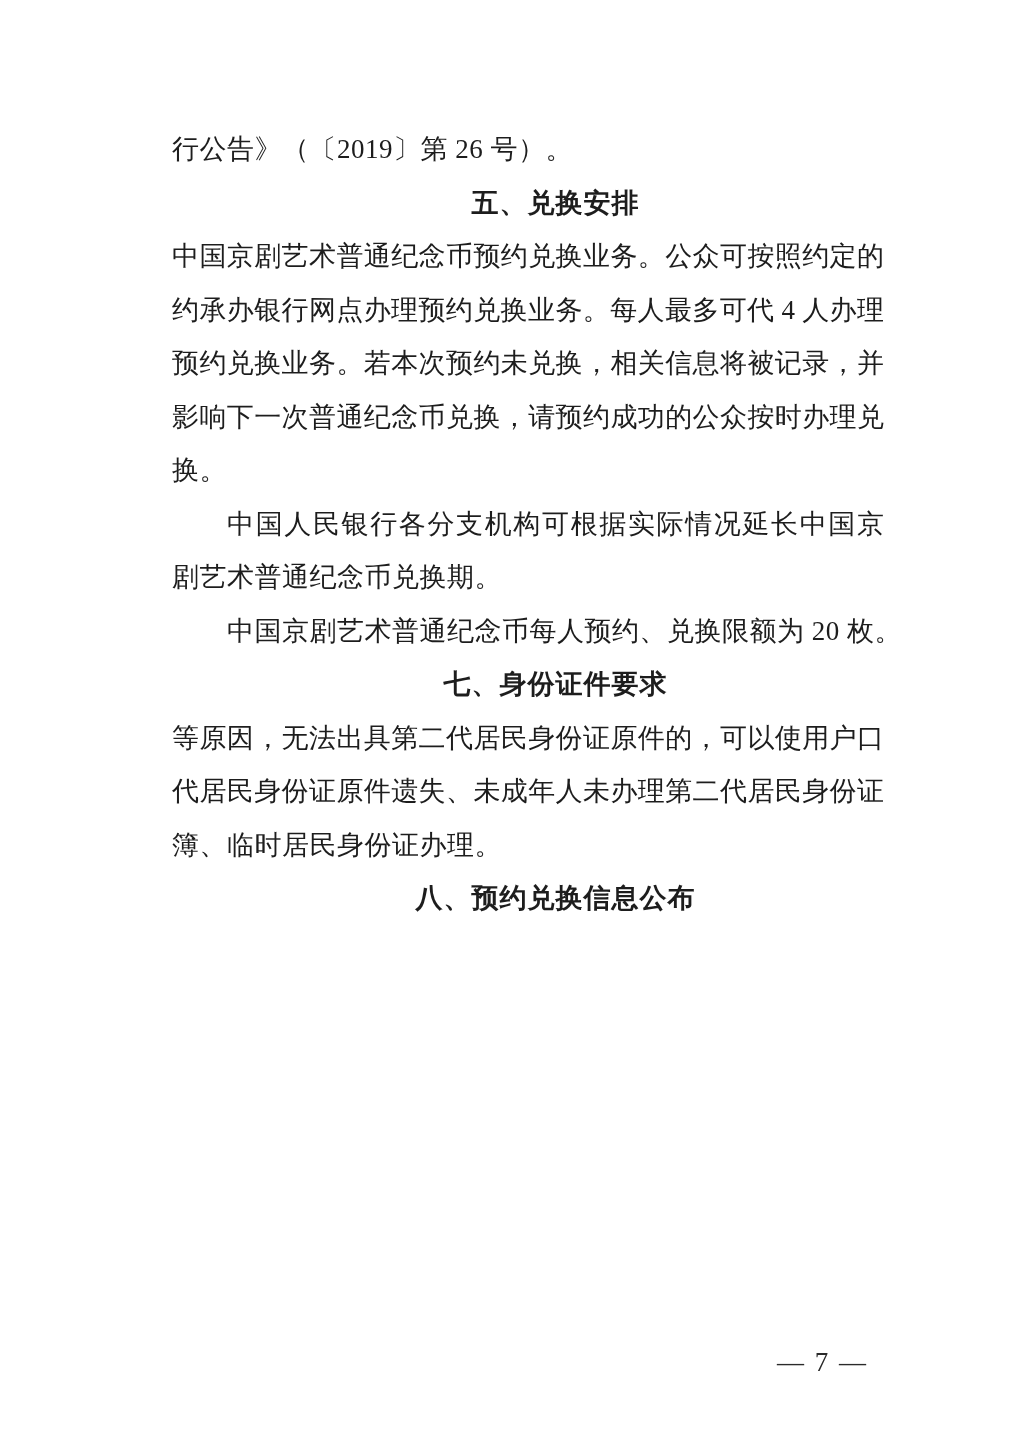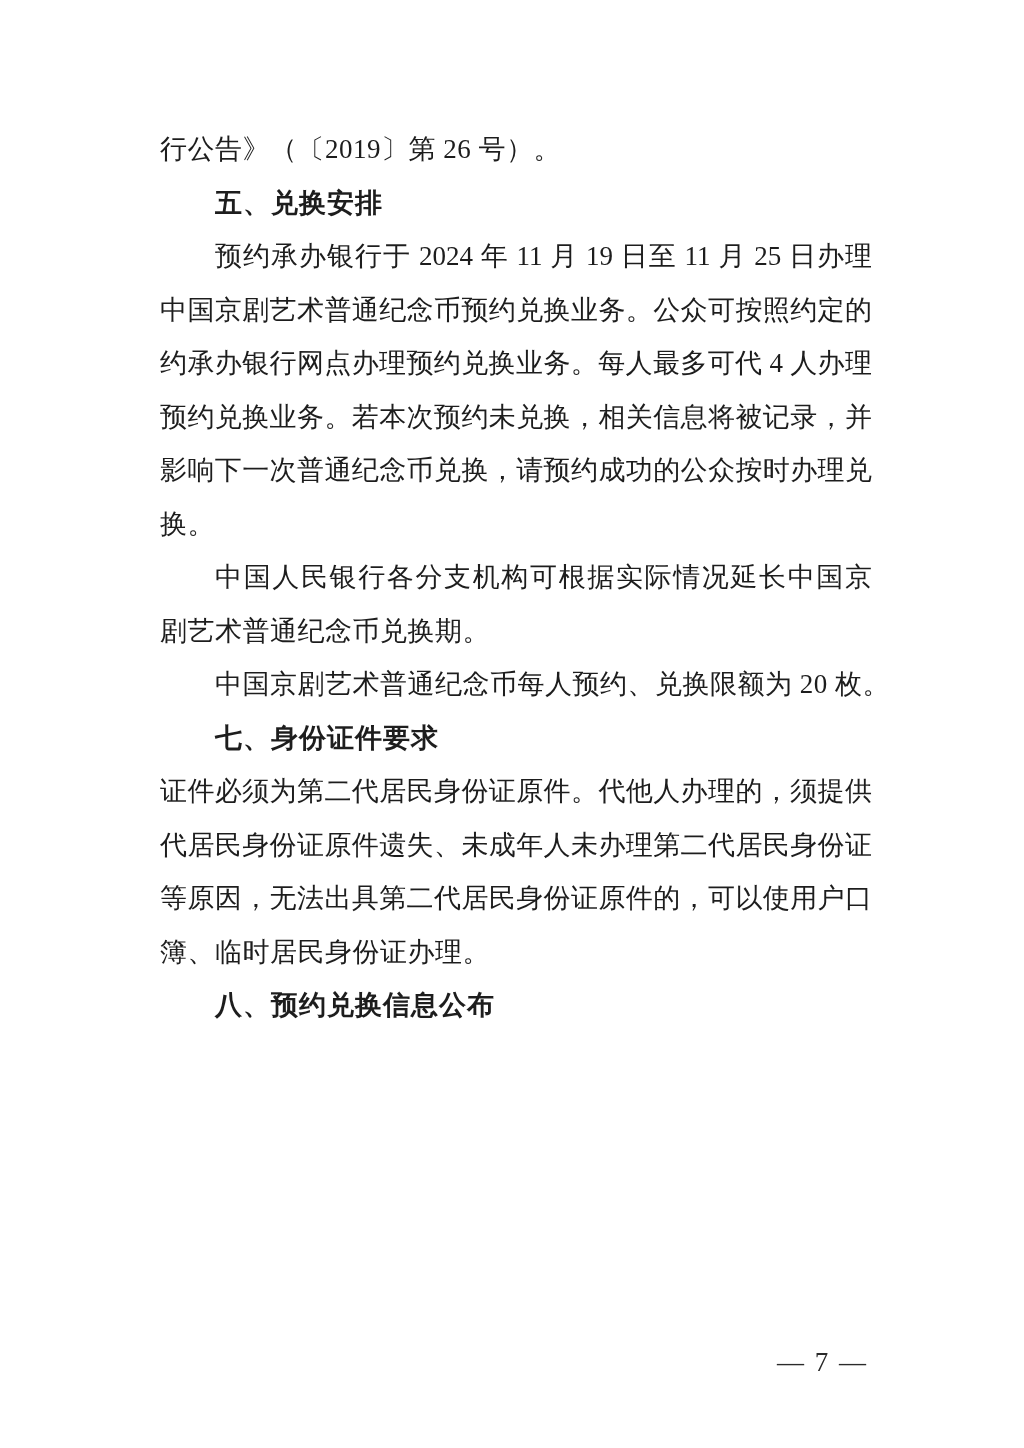--- a/index.html
+++ b/index.html
@@ -11,21 +11,21 @@
     position: relative;
     width: 1024px;
     height: 1448px;
     background: #ffffff;
     overflow: hidden;
     font-family: "Liberation Serif", "DejaVu Serif", serif;
     color: #1d1d1d;
   }
   .content {
     position: absolute;
-    left: 160px;
+    left: 172px;
     top: 123px;
     width: 712px;
     font-size: 27px;
   }
   .line {
     height: 53.5px;
     line-height: 53.5px;
     white-space: nowrap;
     letter-spacing: 0.5px;
   }
@@ -41,49 +41,48 @@
   .line.indent,
   .line.indent-flush,
   .line.heading {
     text-indent: 55px;
   }
   
   .line.heading {
     font-family: Liberation Sans, sans-serif;
     font-weight: 700;
     letter-spacing: 1px;
+    text-align: center;
   }
   .page-number {
     position: absolute;
     top: 1341px;
     right: 156px;
     height: 42px;
     line-height: 42px;
     font-size: 27px;
     letter-spacing: 2px;
     color: #2a2a2a;
   }
 </style>
 </head>
 <body>
 
 <div class="page">
   <main class="content" id="doc-lines">
       <div class="line plain">行公告》（〔2019〕第 26 号）。</div>
       <div class="line heading">五、兑换安排</div>
-      <div class="line indent-flush">预约承办银行于 2024 年 11 月 19 日至 11 月 25 日办理</div>
       <div class="line flush">中国京剧艺术普通纪念币预约兑换业务。公众可按照约定的</div>
       <div class="line flush">约承办银行网点办理预约兑换业务。每人最多可代 4 人办理</div>
       <div class="line flush">预约兑换业务。若本次预约未兑换，相关信息将被记录，并</div>
       <div class="line flush">影响下一次普通纪念币兑换，请预约成功的公众按时办理兑</div>
       <div class="line plain">换。</div>
       <div class="line indent-flush">中国人民银行各分支机构可根据实际情况延长中国京</div>
       <div class="line plain">剧艺术普通纪念币兑换期。</div>
       <div class="line indent">中国京剧艺术普通纪念币每人预约、兑换限额为 20 枚。</div>
       <div class="line heading">七、身份证件要求</div>
-      <div class="line flush">证件必须为第二代居民身份证原件。代他人办理的，须提供</div>
+      <div class="line flush">等原因，无法出具第二代居民身份证原件的，可以使用户口</div>
       <div class="line flush">代居民身份证原件遗失、未成年人未办理第二代居民身份证</div>
-      <div class="line flush">等原因，无法出具第二代居民身份证原件的，可以使用户口</div>
       <div class="line plain">簿、临时居民身份证办理。</div>
       <div class="line heading">八、预约兑换信息公布</div>
     </main>
   <div class="page-number">— 7 —</div>
 </div>
 
 </body></html>

